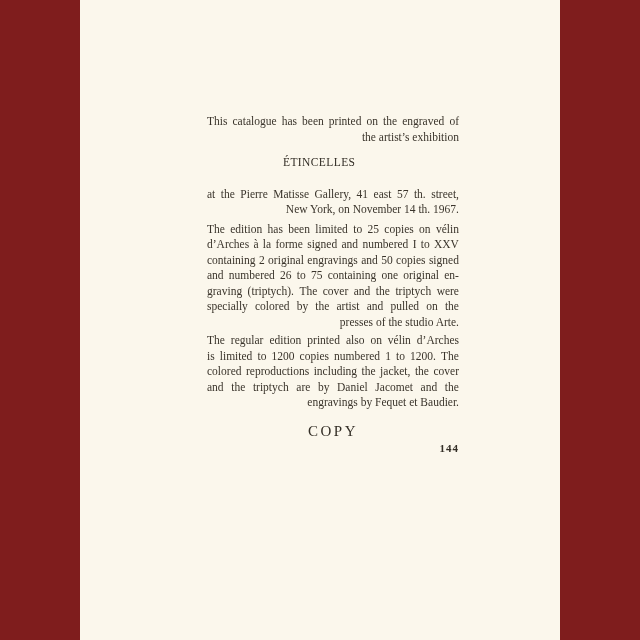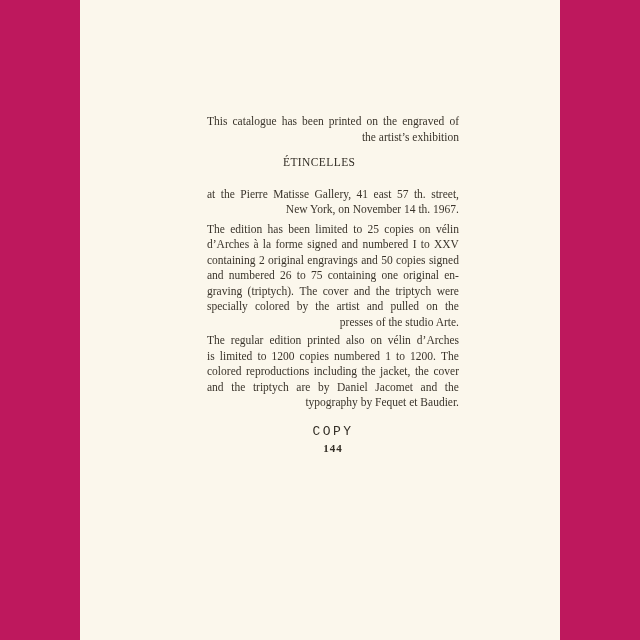--- a/index.html
+++ b/index.html
@@ -8,21 +8,21 @@
     width: 640px;
     height: 640px;
     background: #ffffff;
     font-family: "Liberation Serif", serif;
     overflow: hidden;
   }
   .stage {
     position: relative;
     width: 640px;
     height: 640px;
-    background: #be185d;
+    background: #7f1d1d;
   }
   .paper {
     position: absolute;
     left: 80px;
     top: 0;
     width: 480px;
     height: 640px;
     background: #fbf7ec;
   }
   .textblock {
@@ -46,28 +46,27 @@
     letter-spacing: 0.4px;
     word-spacing: 3px;
     color: #322d25;
   }
   .venue   { margin-top: 15px; }
   .edition { margin-top: 4px; }
   .regular { margin-top: 3px; }
   .copy {
     margin-top: 13px;
     text-align: center;
-    font-size: 13px;
+    font-size: 15px;
     letter-spacing: 2.5px;
     color: #332e26;
-    font-family: Liberation Mono, monospace;
   }
   .number {
     margin-top: 2px;
-    text-align: center;
+    text-align: right;
     font-size: 11px;
     font-weight: bold;
     letter-spacing: 1px;
     color: #332e26;
   }
 </style>
 </head>
 <body>
 
 <div class="stage">
@@ -215,21 +214,21 @@
             <span>and</span>
             <span>the</span>
             <span>triptych</span>
             <span>are</span>
             <span>by</span>
             <span>Daniel</span>
             <span>Jacomet</span>
             <span>and</span>
             <span>the</span>
           </div>
-        <div class="lastline">typography by Fequet et Baudier.</div>
+        <div class="lastline">engravings by Fequet et Baudier.</div>
       </div>
 
       <div class="copy">COPY</div>
       <div class="number">144</div>
 
     </div>
   </div>
 </div>
 
 </body></html>

